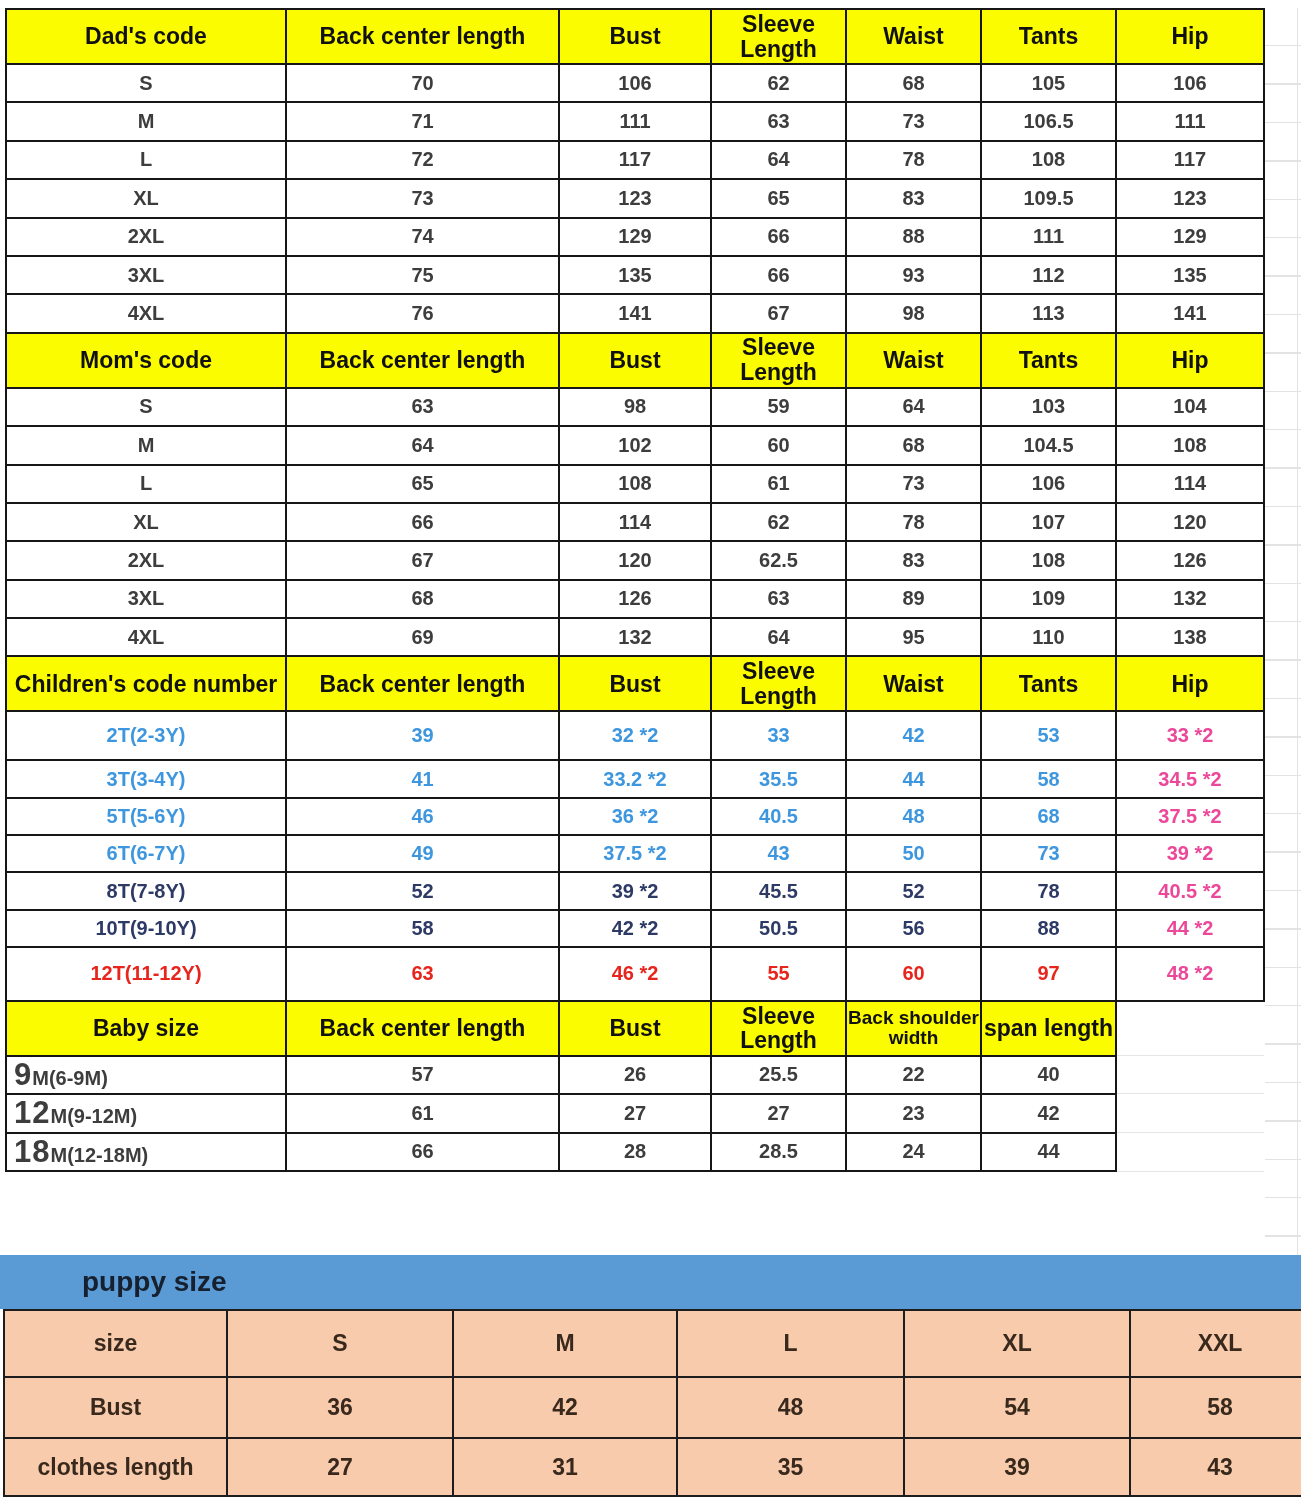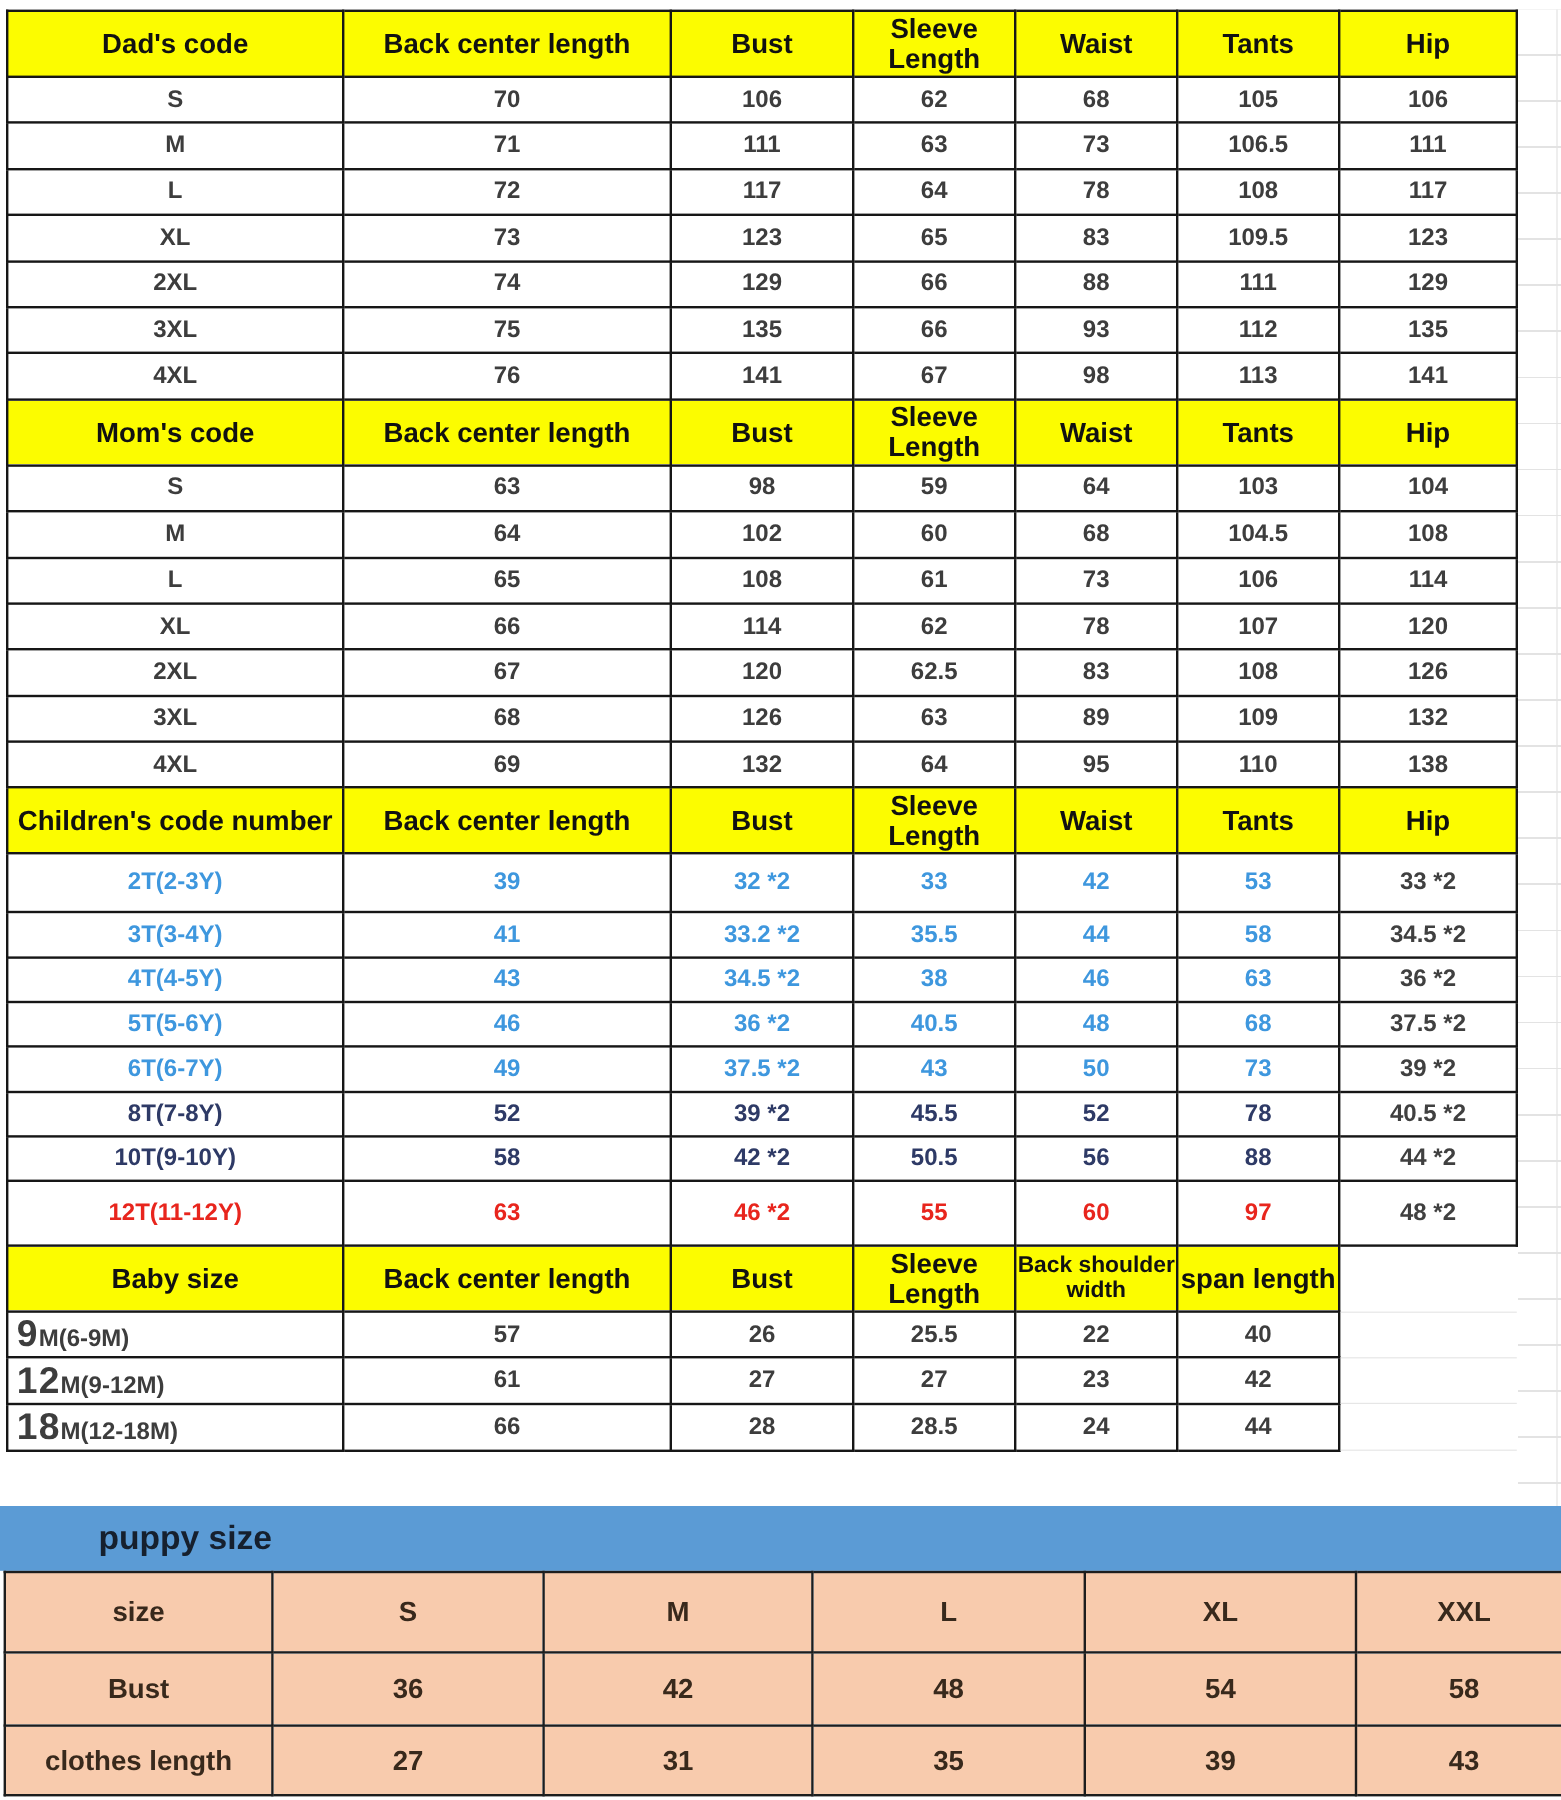--- a/index.html
+++ b/index.html
@@ -24,21 +24,21 @@
   table.main th {
     background: var(--header-yellow, #fcfc00);
     font-weight: bold; font-size: 23px; line-height: 1.08; color: #111;
   }
   table.main th.sm { font-size: 19px; }
   table.main tr.hrow { height: 55px; }
   table.main td { font-size: 20px; font-weight: bold; color: #3d3d3d; }
   tr.blue td  { color: var(--text-blue, #3e97de); }
   tr.navy td  { color: var(--text-navy, #2e3a66); }
   tr.red td   { color: var(--text-red, #e8251d); }
-  table.main td.hipk { color: #404040; }
+  table.main td.hipk { color: #ec4899; }
   table.main td.left { text-align: left; padding-left: 7px; }
   table.main span.big { font-size: 31px; letter-spacing: 1px; }
   table.main th.void, table.main td.void {
     background: #fff; border: none; border-bottom: 1px solid #e6e6e6;
   }
 
   
   .strip {
     position: absolute; left: 1265px; top: 8px; width: 36px; height: 1247px;
     background: repeating-linear-gradient(180deg,
@@ -258,29 +258,20 @@
         <tr class="blue" style="height: 37.3px;">
           <td>3T(3-4Y)</td>
           <td>41</td>
           <td>33.2 *2</td>
           <td>35.5</td>
           <td>44</td>
           <td>58</td>
           <td class="hipk">34.5 *2</td>
         </tr>
         <tr class="blue" style="height: 37.3px;">
-          <td>4T(4-5Y)</td>
-          <td>43</td>
-          <td>34.5 *2</td>
-          <td>38</td>
-          <td>46</td>
-          <td>63</td>
-          <td class="hipk">36 *2</td>
-        </tr>
-        <tr class="blue" style="height: 37.3px;">
           <td>5T(5-6Y)</td>
           <td>46</td>
           <td>36 *2</td>
           <td>40.5</td>
           <td>48</td>
           <td>68</td>
           <td class="hipk">37.5 *2</td>
         </tr>
         <tr class="blue" style="height: 37.3px;">
           <td>6T(6-7Y)</td>

